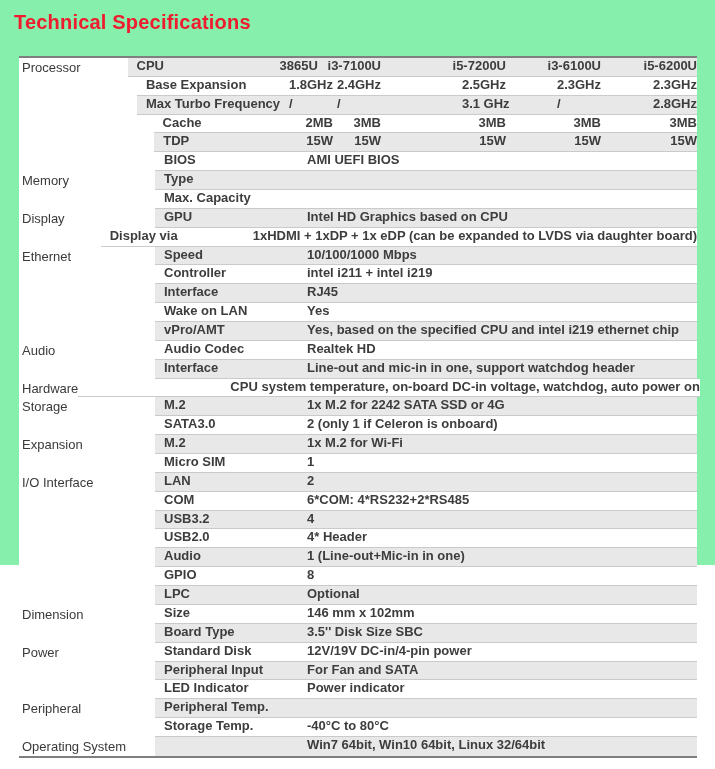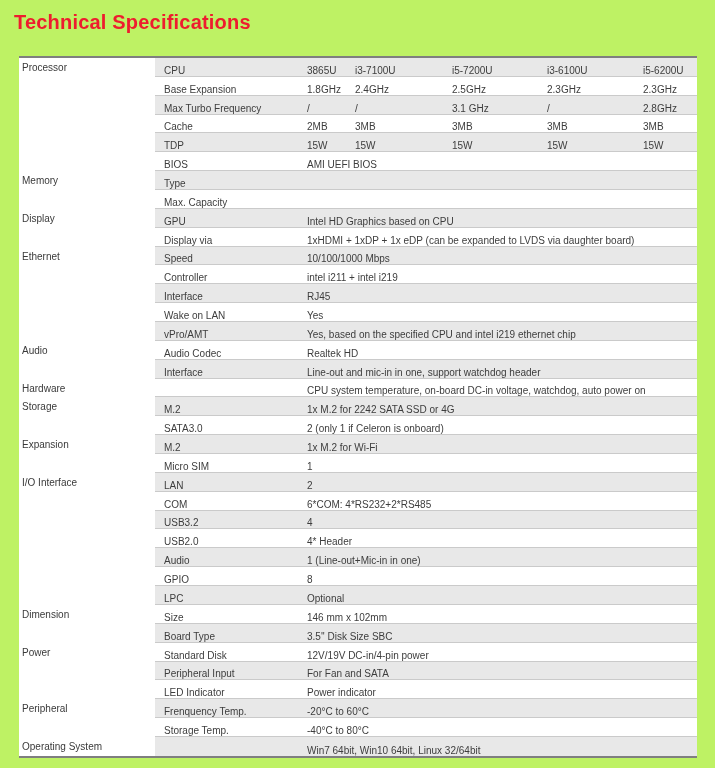--- a/index.html
+++ b/index.html
@@ -1,34 +1,34 @@
 <!DOCTYPE html>
 <html><head>
 <meta charset="utf-8">
 <style>
   * { margin:0; padding:0; box-sizing:border-box; }
   html,body { width:715px; height:769px; background:#ffffff; overflow:hidden;
     font-family:"Liberation Sans","DejaVu Sans",sans-serif; }
-  .page { position:relative; width:715px; height:768px; background:#bef264; }
+  .page { position:relative; width:715px; height:565px; background:#86efac; }
   .title { position:absolute; left:14px; top:11px; font-size:20px; font-weight:600;
     letter-spacing:0.2px; color:#ee1c2e; }
   .spec-table { position:absolute; left:19px; top:56px; width:678px;
     border-top:2px solid #7f7f7f; border-bottom:2px solid #7f7f7f; }
-  .row { display:flex; width:100%; height:18.86px; font-size:10px; color:#3d3d3d; }
+  .row { display:flex; width:100%; height:18.86px; font-size:13px; color:#3d3d3d; }
   .cat { width:136px; background:#ffffff; display:flex; align-items:center;
     padding-left:3px; color:#3a3a3a; }
-  .specarea { flex:1; display:flex; align-items:flex-end; background:#ffffff;
-    border-bottom:1px solid #cacaca; }
+  .specarea { flex:1; display:flex; align-items:flex-start; background:#ffffff;
+    border-bottom:1px solid #cacaca;font-weight:bold; }
   .row:last-child .specarea { border-bottom:none; }
   .row.gray .specarea { background:#e8e8e8; }
   .speclabel { width:145px; padding-left:9px; flex-shrink:0; }
   .valuearea { flex:1; display:flex; align-items:center; padding-left:7px;
     white-space:nowrap; overflow:hidden; }
   .v { display:inline-block; flex-shrink:0; }
-  .w0 { width:48px; } .w1 { width:97px; } .w2 { width:95px; } .w3 { width:96px; }
+  .w0 { width:48px; } .w1 { width:97px; } .w2 { width:95px;margin-left:28px; } .w3 { width:96px; }
 </style>
 </head>
 <body>
 
 <div class="page">
   <div class="title">Technical Specifications</div>
   <div class="spec-table">
     <div id="table-body">
         <div class="row gray">
           <div class="cat">Processor</div>
@@ -292,22 +292,21 @@
         <div class="row">
           <div class="cat"></div>
           <div class="specarea">
             <div class="speclabel">LED Indicator</div>
             <div class="valuearea">Power indicator</div>
           </div>
         </div>
         <div class="row gray">
           <div class="cat">Peripheral</div>
           <div class="specarea">
-            <div class="speclabel">Frenquency Temp.</div>
-            <div class="valuearea">-20°C to 60°C</div>
+            <div class="speclabel">Peripheral Temp.</div>
           </div>
         </div>
         <div class="row">
           <div class="cat"></div>
           <div class="specarea">
             <div class="speclabel">Storage Temp.</div>
             <div class="valuearea">-40°C to 80°C</div>
           </div>
         </div>
         <div class="row gray">

